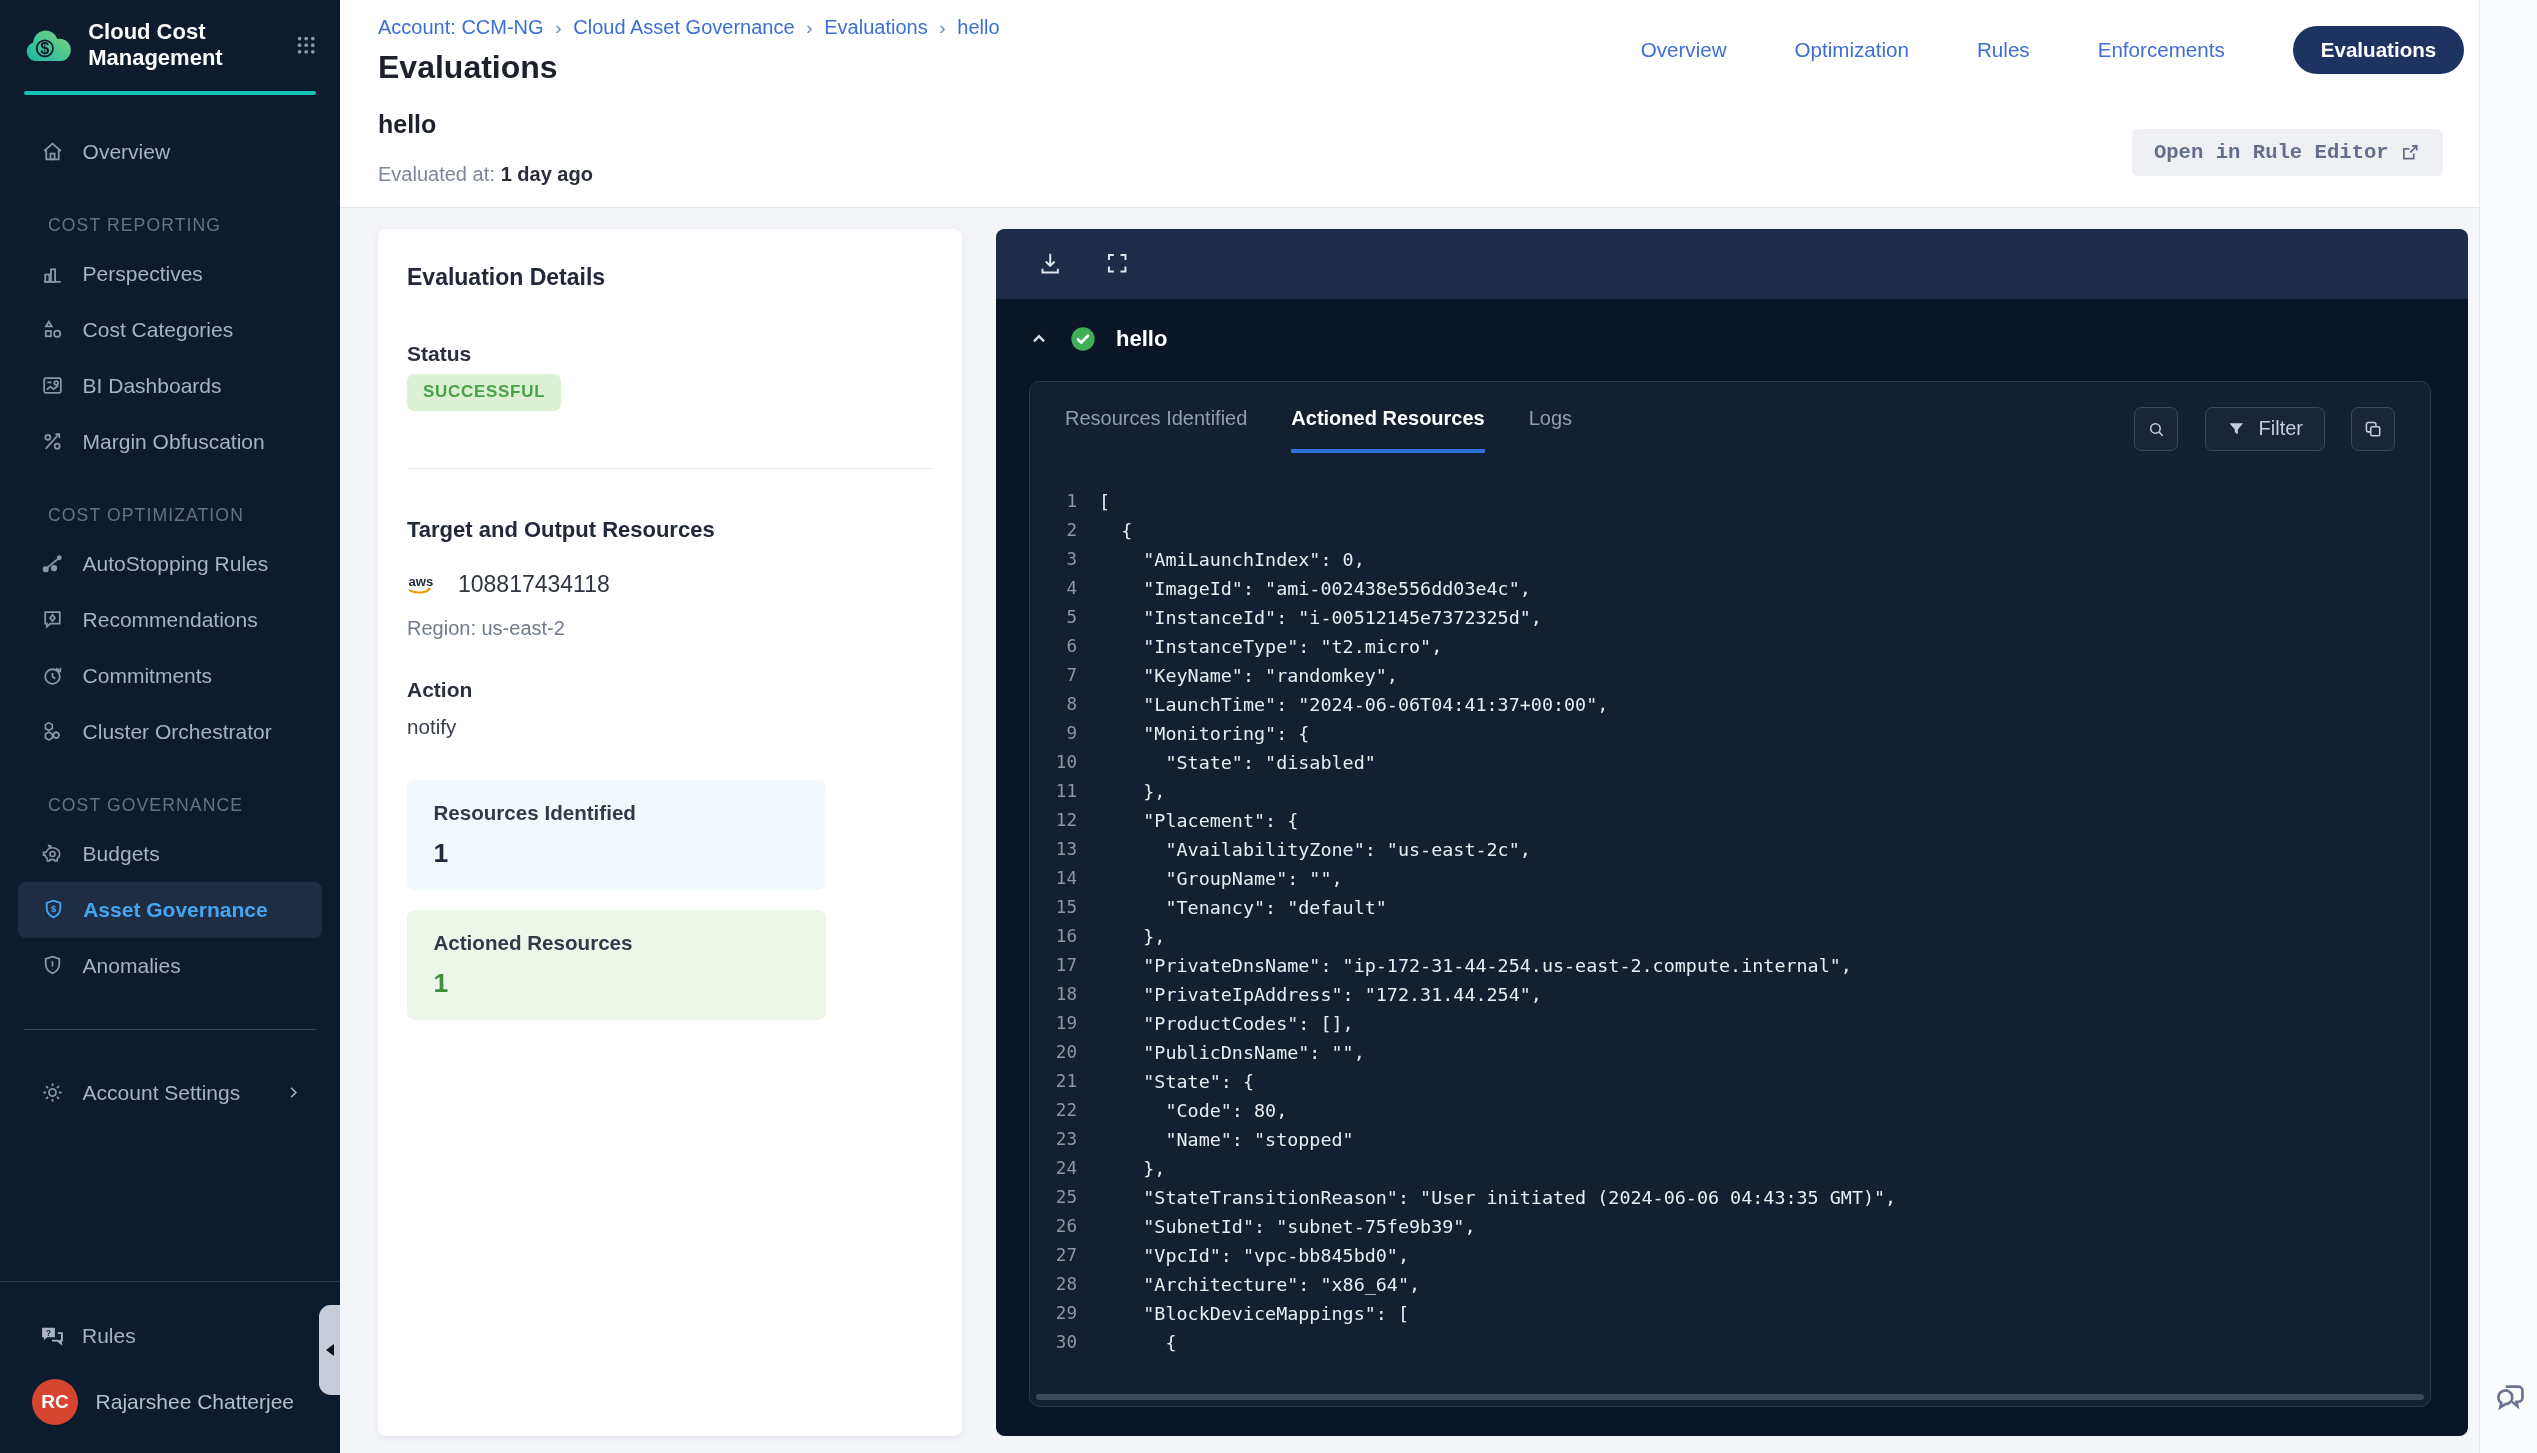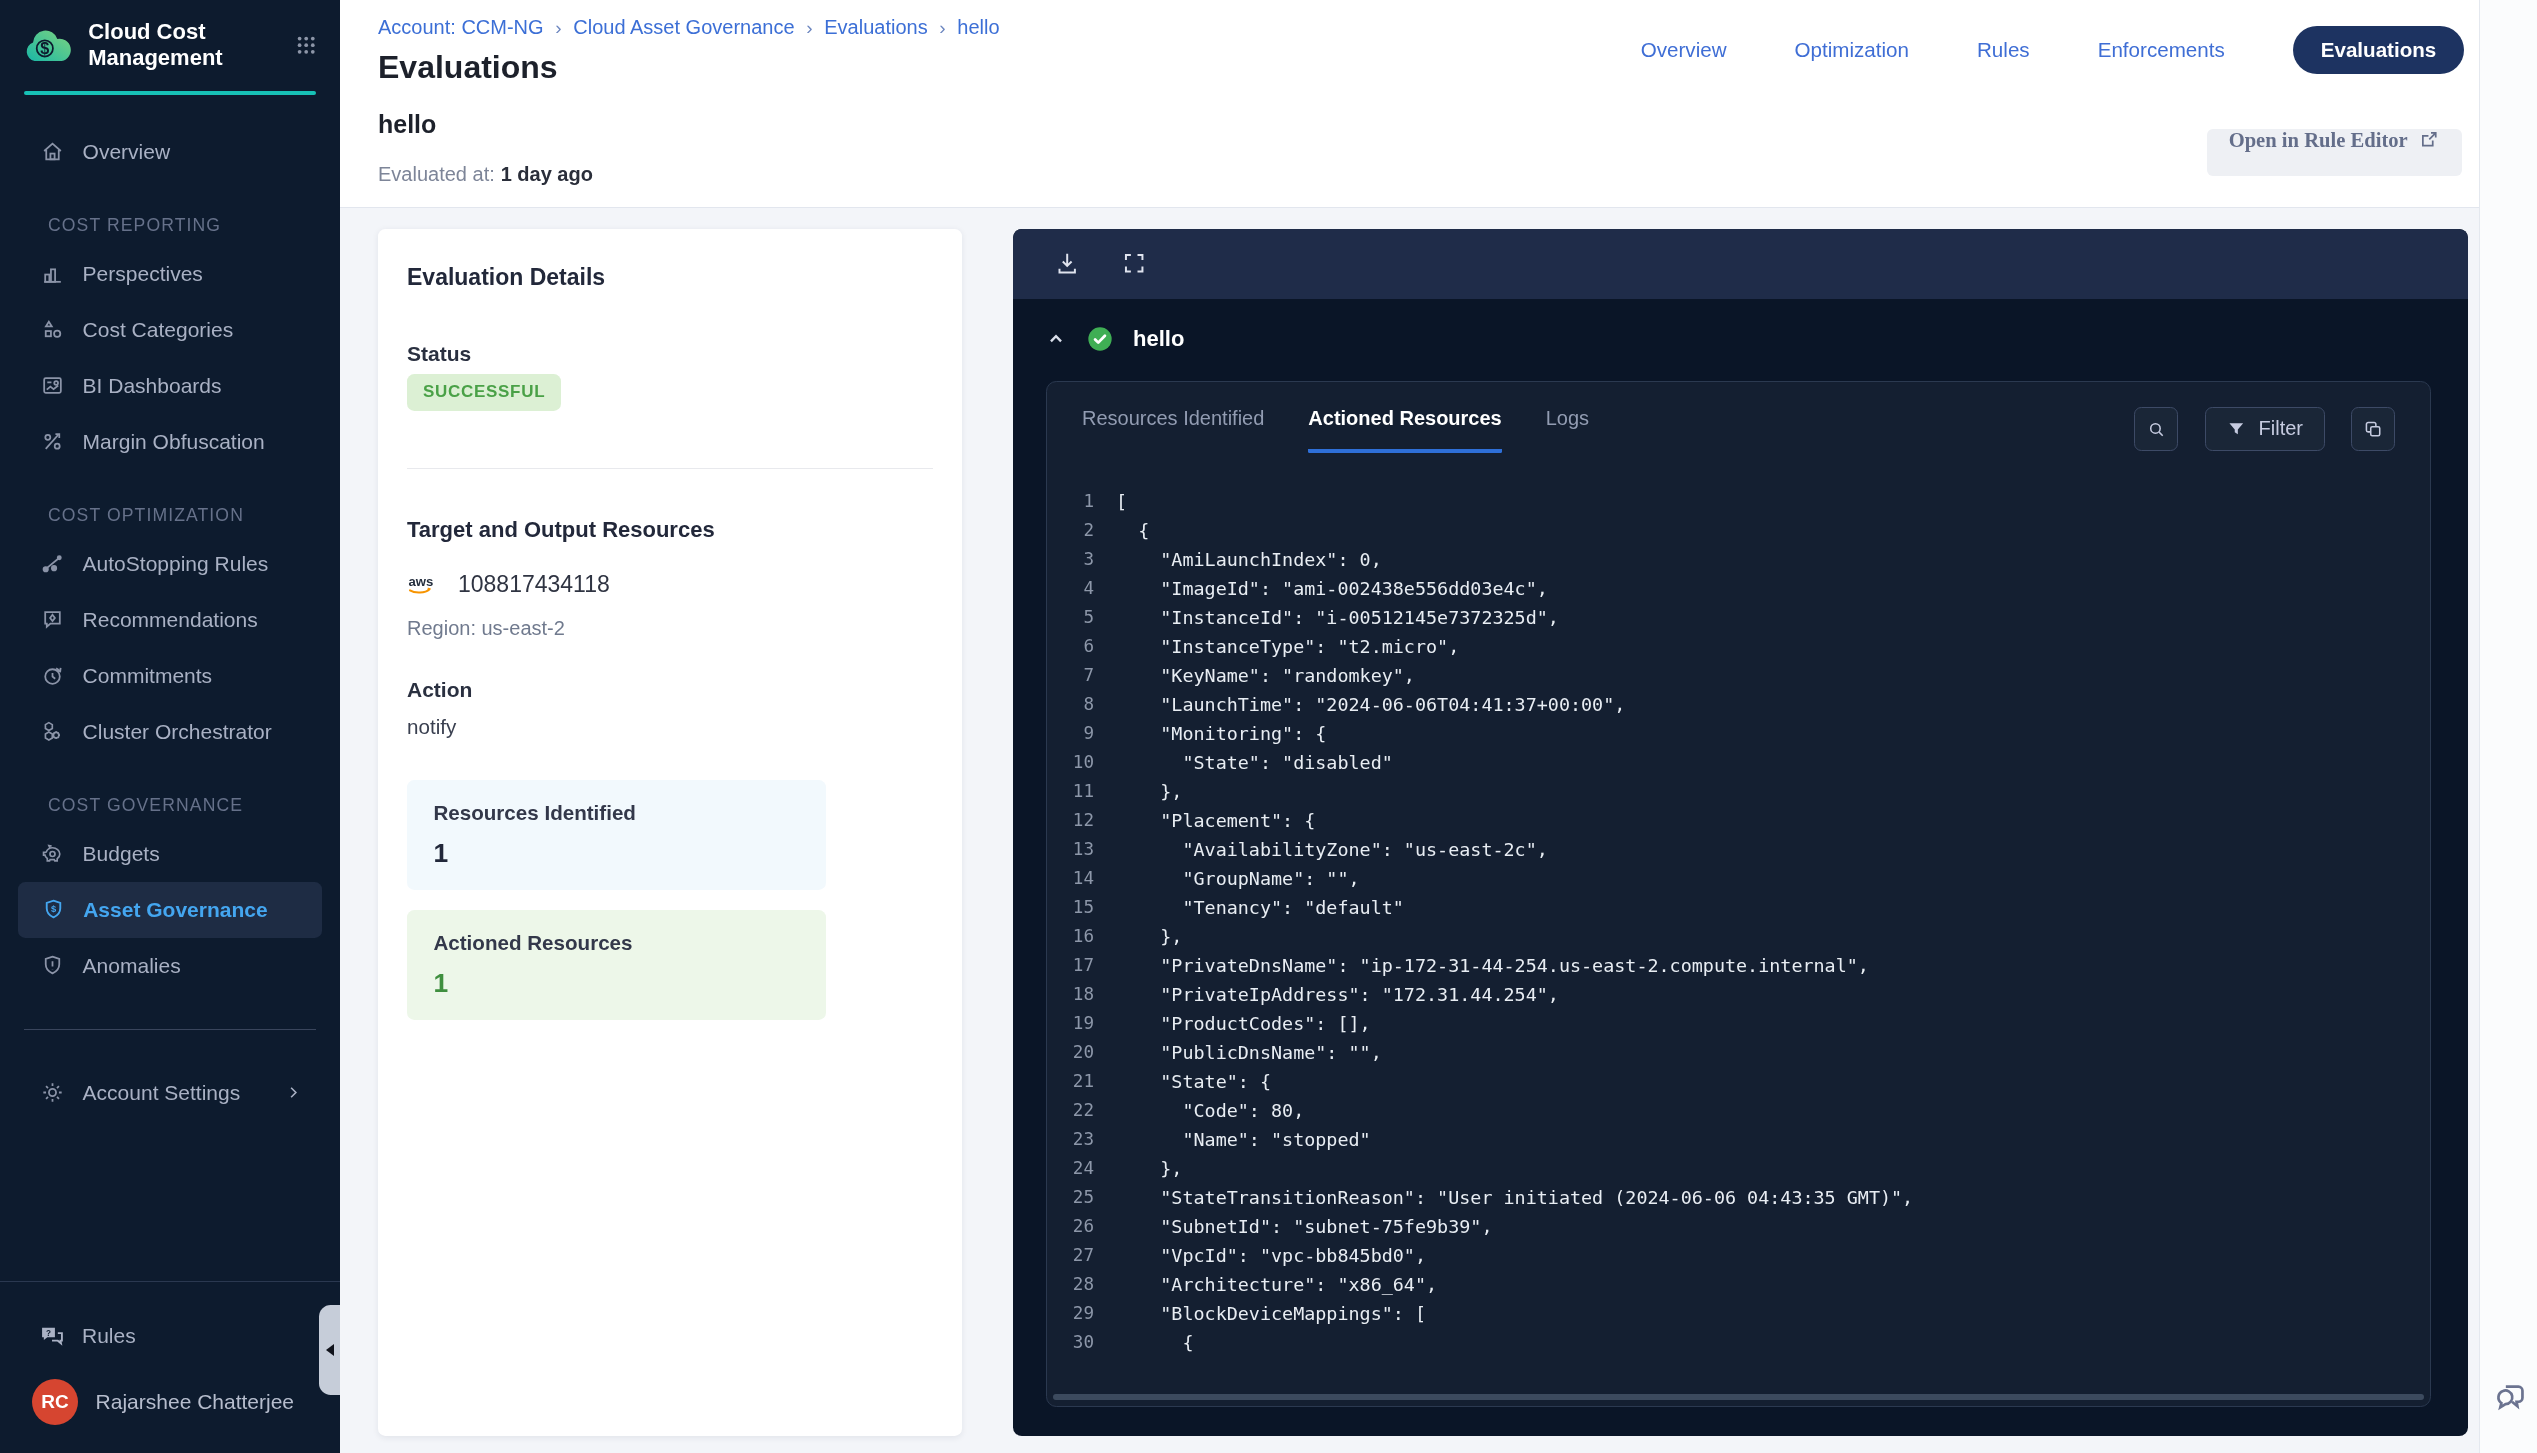--- a/index.html
+++ b/index.html
@@ -39,24 +39,24 @@
   .crumbs { display:flex; align-items:center; font-size:20px; color:#3c6fd6; gap:11.7px; }
   .crumb { cursor:pointer; }
   .crumb-sep { color:#6d87c0; font-size:19px; }
   .pg-title { font-size:32px; font-weight:bold; color:#1d212b; margin-top:10.3px; }
   .top-nav { position:absolute; top:26.4px; right:14.7px; display:flex; align-items:center; gap:68px; }
   .nav-link { color:#3f6ed5; font-size:20.6px; cursor:pointer; }
   .nav-link.active { background:#1d3361; color:#ffffff; padding:11.7px 28px; border-radius:734px; font-weight:bold; }
   .sub-name { font-size:25px; font-weight:bold; color:#1d212b; margin-top:23.5px; }
   .sub-eval { margin-top:24px; font-size:20px; color:#7d8598; }
   .sub-eval b { color:#2a2e3a; margin-left:5.9px; }
-  .open-btn { position:absolute; right:17px; top:129px; height:47px; background:#eef0f4; border:none; border-radius:5.9px; display:flex; gap:11.7px; padding:0 22px; font-size:20.6px; font-weight:bold; color:#646e8a; cursor:pointer; font-family:Liberation Serif, serif; }
+  .open-btn { position:absolute; right:36px; top:129px; height:47px; background:#eef0f4; border:none; border-radius:5.9px; display:flex; align-items:center; gap:11.7px; padding:0 22px; font-size:20.6px; font-weight:bold; color:#646e8a; cursor:pointer; font-family:Liberation Mono, monospace; }
   .open-btn .ic { width:20.6px; height:20.6px; }
 
-  .content { flex:1; background:#f3f5f9; display:flex; padding:20.6px 11px 18.4px 38px; gap:51px; }
+  .content { flex:1; background:#f3f5f9; display:flex; padding:20.6px 11px 18.4px 38px; gap:34px; }
 
   
   .details-card { width:584px; min-width:584px; background:#fff; border-radius:7.3px; box-shadow:0 1.5px 5.9px rgba(30,40,60,.08); padding:35px 29px; height:1207px; }
   .dc-title { font-size:23px; font-weight:bold; color:#22283a; }
   .dc-label { font-size:21px; font-weight:bold; color:#2a3040; margin-top:51px; }
   .badge-success { display:inline-block; margin-top:8px; background:#dcf0d4; color:#4aa147; font-size:17px; font-weight:bold; letter-spacing:0.7px; padding:8.8px 16px; border-radius:7.3px; }
   .dc-divider { border-top:1.5px solid #e8e9ed; margin-top:57px; }
   .dc-sec { font-size:22px; font-weight:bold; color:#22283a; margin-top:48px; }
   .acct-row { display:flex; align-items:center; gap:16px; margin-top:28px; }
   .acct-id { font-size:23px; color:#2f3442; }

